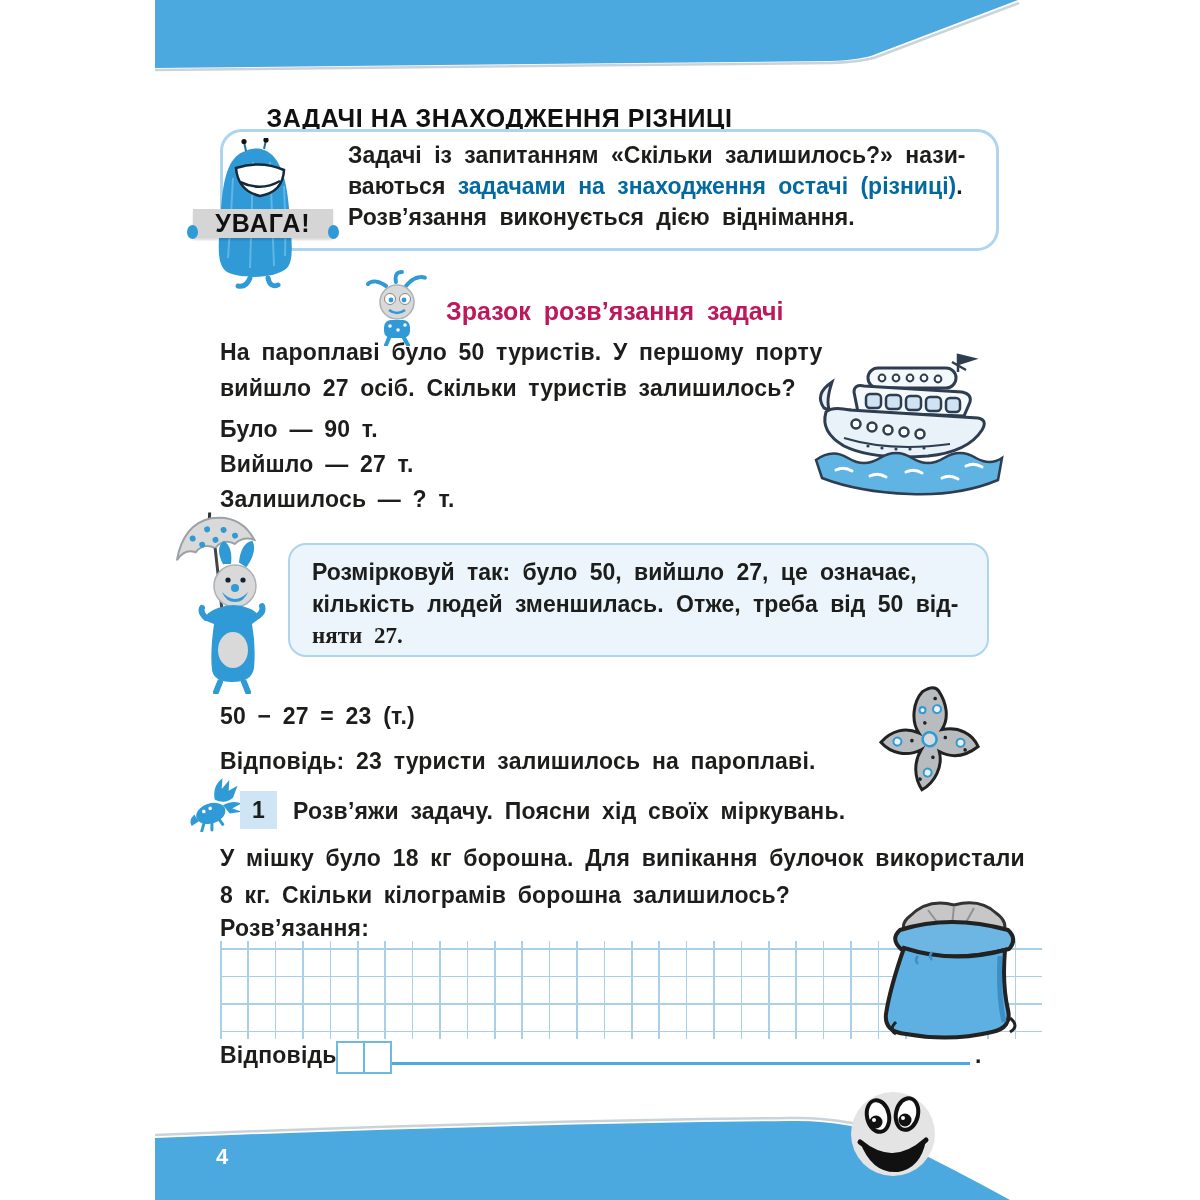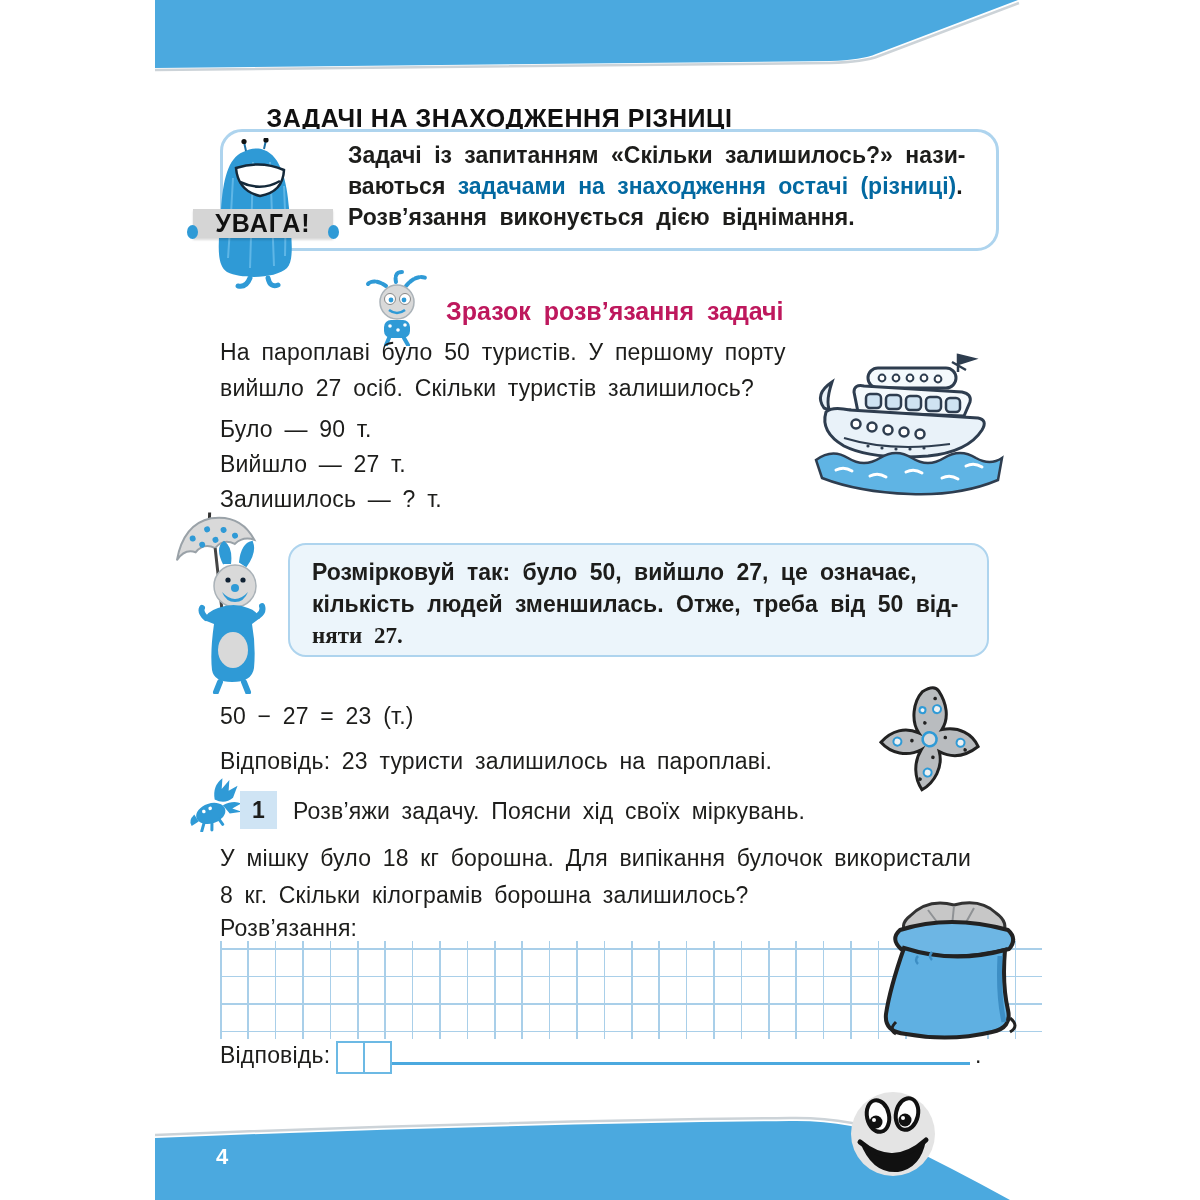--- a/index.html
+++ b/index.html
@@ -1,19 +1,19 @@
 <!DOCTYPE html>
 <html><head>
 <meta charset="utf-8">
 <style>
   html,body{margin:0;padding:0;background:#ffffff;}
   .page{position:relative;width:1200px;height:1200px;background:#ffffff;overflow:hidden;
         font-family:"Liberation Sans","DejaVu Sans",sans-serif;color:#1d1d1b;}
   .abs{position:absolute;}
-  .txt{position:absolute;font-size:23px;font-weight:400;white-space:nowrap;word-spacing:5px;letter-spacing:.2px;}
+  .txt{position:absolute;font-size:23px;font-weight:700;white-space:nowrap;word-spacing:5px;letter-spacing:.2px;}
   .page-title{position:absolute;left:0;top:104px;width:999px;text-align:center;
               font-size:25px;font-weight:700;letter-spacing:.6px;color:#111;}
   .callout{position:absolute;border:3px solid #aed4ee;border-radius:22px;background:#fff;}
   .callout.tinted{background:#ecf5fb;border-width:2px;border-radius:18px;}
   .c-line{white-space:nowrap;font-size:23px;font-weight:600;word-spacing:6px;line-height:31px;}
   .hl{color:#0369a1;}
   .blue-heading{position:absolute;font-size:25px;font-weight:800;color:#be185d;word-spacing:6px;white-space:nowrap;}
   .uvaga-sign{position:absolute;left:193px;top:200px;width:140px;height:29px;background:#d5d5d5;
               display:flex;align-items:center;justify-content:center;font-size:25px;font-weight:800;
               letter-spacing:1px;color:#111;box-shadow:0 2px 2px rgba(0,0,0,.15);margin-top:9px;}

